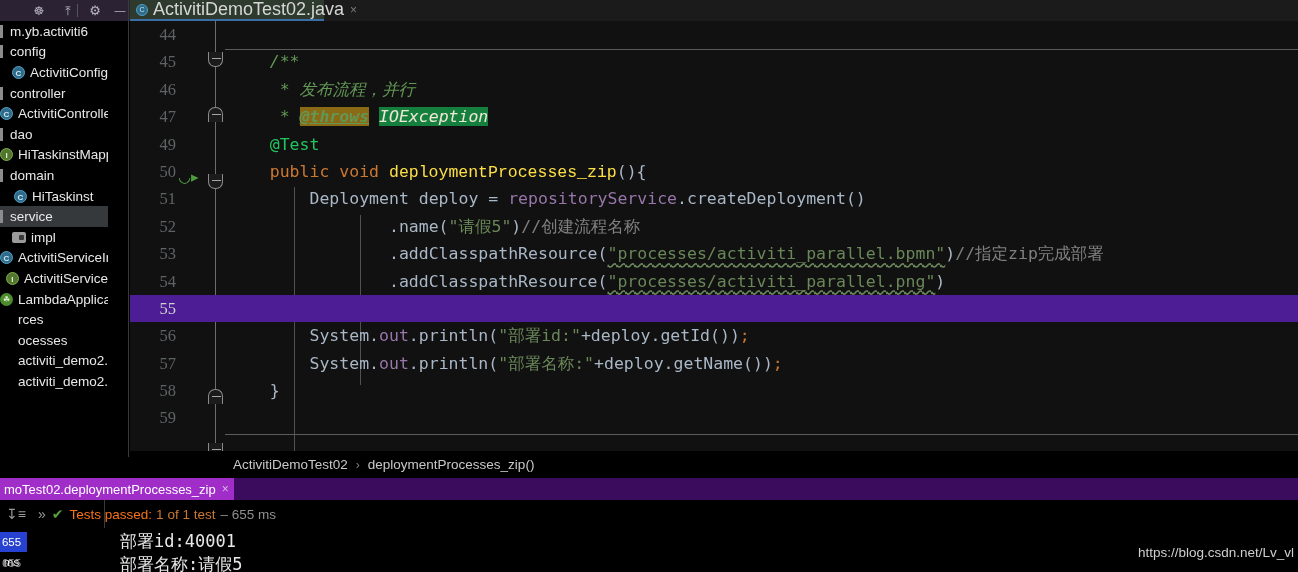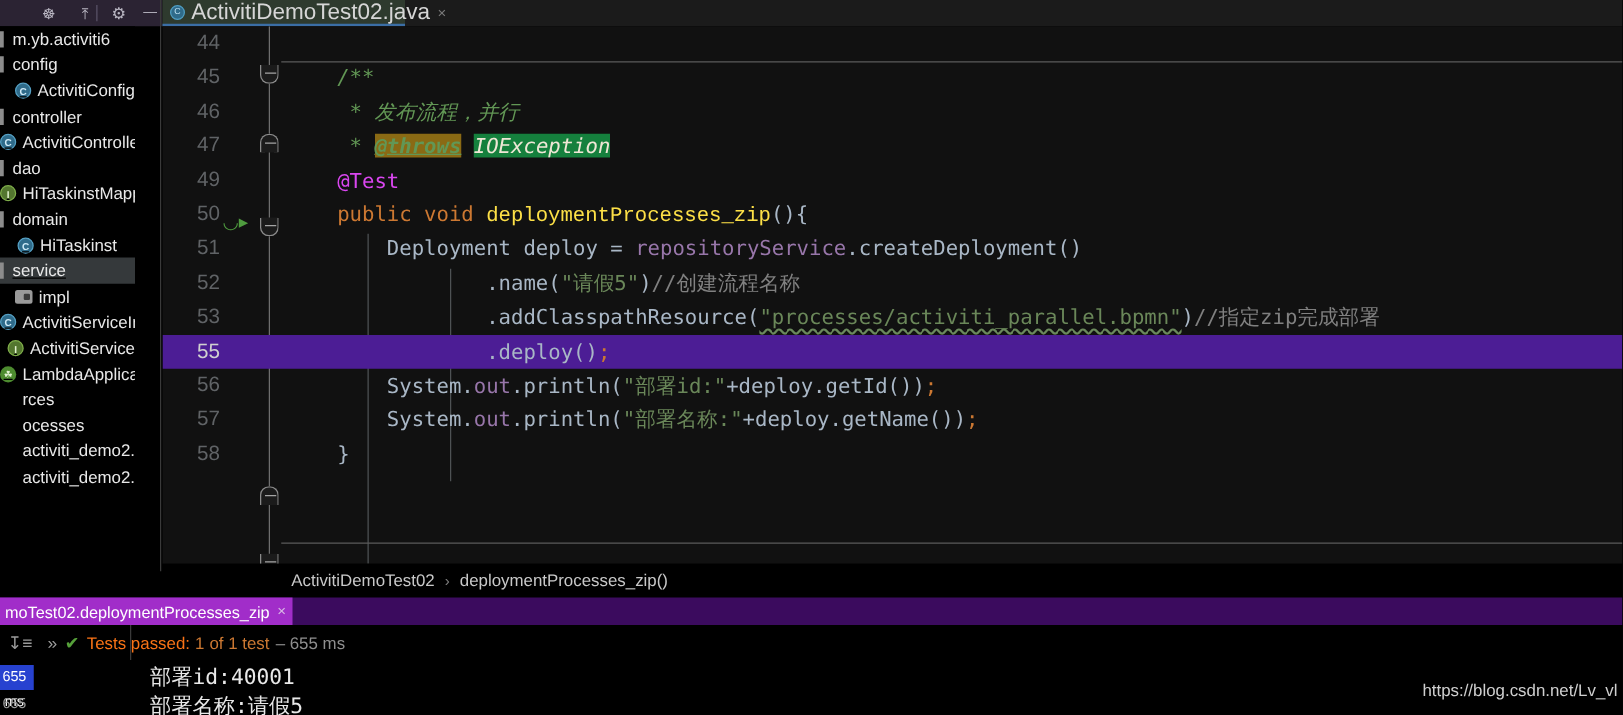--- a/index.html
+++ b/index.html
@@ -42,21 +42,21 @@
     color: #bfe4f5; font-size: 7px; line-height: 9px; text-align: center;
     margin-right: 5px; flex: 0 0 auto;
     font-family: "Liberation Sans", sans-serif;
   }
   .tab-title { color: #d6d6d6; font-size: 18px; white-space: nowrap; }
   .tab-close { color: #7a7a7a; font-size: 12px; margin-left: 6px; }
 
   
   .sidebar {
     position: absolute; left: 0; top: 21px; width: 108px; height: 457px;
-    background: #000; overflow: hidden; text-decoration: underline;
+    background: #000; overflow: hidden;
   }
   .tree-row {
     position: relative; height: 20.6px; display: flex; align-items: center;
     white-space: nowrap; font-size: 13.5px; color: #e8e8e8;
     padding-left: 0;
   }
   .tree-row.selected { background: #35393b; }
   .ico { flex: 0 0 auto; margin-right: 5px; display: inline-block; }
   .ico-pkg {
     width: 3px; height: 13px; background: #8c8c8c; margin-left: 0px; margin-right: 7px;
@@ -94,21 +94,21 @@
   .editor {
     position: absolute; left: 130px; top: 21px; width: 1168px; height: 430px;
     background: #111111; overflow: hidden;
   }
   .code-line {
     position: relative; height: 27.4px; line-height: 27.4px; white-space: pre;
     font-family: "DejaVu Sans Mono", monospace; font-size: 16.5px;
   }
   .lnum {
     position: absolute; left: 0; top: 0; width: 46px; text-align: right;
-    color: #606366; font-family: Liberation Sans, sans-serif; font-size: 16.5px;
+    color: #606366; font-family: Liberation Serif, serif; font-size: 16.5px;
   }
   .lnum.hl { color: #a4a3a3; }
   .ctext { position: absolute; left: 100px; top: 0; }
   .hl-row { background: #4c1d95; }
   .hl-row .lnum { color: #d0d0d0; }
 
   
   .fold {
     position: absolute; left: 78px; width: 15px; height: 15px;
     border: 1px solid #8b8b8b; background: #1b1b1b;
@@ -129,21 +129,21 @@
     position: absolute; left: 95px; height: 1px; background: #5b5b5b;
   }
   .run-gutter {
     position: absolute; left: 48px; color: #4f9c3f; font-size: 15px;
   }
 
   
   .c-com { color: #629755; font-style: italic; }
   .c-com-b { color: #629755; font-style: italic; font-weight: bold; text-decoration: underline; background: #8a6a14; }
   .c-com-t { color: #efe7d6; font-style: italic; background: #15803d; }
-  .c-ann  { color: #d946ef; text-align: right; }
+  .c-ann  { color: #22c55e; text-align: right; }
   .c-kw   { color: #cc7832; }
   .c-meth { color: #fde047; font-family: Liberation Mono, monospace; }
   .c-plain{ color: #a9b7c6; }
   .c-str  { color: #6a8759; }
   .c-fld  { color: #9876aa; }
   .c-semi { color: #cc7832; }
   .c-lcom { color: #808080; }
   .squig {
     text-decoration: underline; text-decoration-style: wavy;
     text-decoration-color: #6b8a5c; text-underline-offset: 3px;
@@ -341,24 +341,26 @@
     <div id="code-host" style="position:absolute;left:0;top:0;width:1168px">
         <div class="code-line"><span class="lnum">44</span><span class="ctext"></span></div>
         <div class="code-line"><span class="lnum">45</span><span class="ctext"><span class="c-com">    /**</span></span></div>
         <div class="code-line"><span class="lnum">46</span><span class="ctext"><span class="c-com">     * </span><span class="c-com">发布流程，并行</span></span></div>
         <div class="code-line"><span class="lnum">47</span><span class="ctext"><span class="c-com">     * </span><span class="c-com-b">@throws</span><span class="c-com"> </span><span class="c-com-t">IOException</span></span></div>
         <div class="code-line"><span class="lnum">49</span><span class="ctext"><span class="c-ann">    @Test</span></span></div>
         <div class="code-line"><span class="lnum">50</span><span class="ctext"><span class="c-plain">    </span><span class="c-kw">public</span><span class="c-plain"> </span><span class="c-kw">void</span><span class="c-plain"> </span><span class="c-meth">deploymentProcesses_zip</span><span class="c-plain">(){</span></span></div>
         <div class="code-line"><span class="lnum">51</span><span class="ctext"><span class="c-plain">        Deployment deploy </span><span class="c-plain">=</span><span class="c-plain"> </span><span class="c-fld">repositoryService</span><span class="c-plain">.createDeployment()</span></span></div>
         <div class="code-line"><span class="lnum">52</span><span class="ctext"><span class="c-plain">                .name(</span><span class="c-str">"请假5"</span><span class="c-plain">)</span><span class="c-lcom">//创建流程名称</span></span></div>
         <div class="code-line"><span class="lnum">53</span><span class="ctext"><span class="c-plain">                .addClasspathResource(</span><span class="c-str squig">"processes/activiti_parallel.bpmn"</span><span class="c-plain">)</span><span class="c-lcom">//指定zip完成部署</span></span></div>
-        <div class="code-line hl-row"><span class="lnum hl">55</span><span class="ctext"><span class="c-plain">                .deploy()</span><span class="c-semi">;</span></span></div>
+        <div class="code-line"><span class="lnum">54</span><span class="ctext"><span class="c-plain">                .addClasspathResource(</span><span class="c-str squig">"processes/activiti_parallel.png"</span><span class="c-plain">)</span></span></div>
+        <div class="code-line hl-row"><span class="lnum hl">55</span></div>
         <div class="code-line"><span class="lnum">56</span><span class="ctext"><span class="c-plain">        System.</span><span class="c-fld">out</span><span class="c-plain">.println(</span><span class="c-str">"部署id:"</span><span class="c-plain">+deploy.getId())</span><span class="c-semi">;</span></span></div>
         <div class="code-line"><span class="lnum">57</span><span class="ctext"><span class="c-plain">        System.</span><span class="c-fld">out</span><span class="c-plain">.println(</span><span class="c-str">"部署名称:"</span><span class="c-plain">+deploy.getName())</span><span class="c-semi">;</span></span></div>
         <div class="code-line"><span class="lnum">58</span><span class="ctext"><span class="c-plain">    }</span></span></div>
+        <div class="code-line"><span class="lnum">59</span><span class="ctext"></span></div>
       </div>
 
   </div>
 
   <div class="breadcrumb">
     <span>ActivitiDemoTest02</span>
     <span class="bc-sep">›</span>
     <span>deploymentProcesses_zip()</span>
   </div>
 

